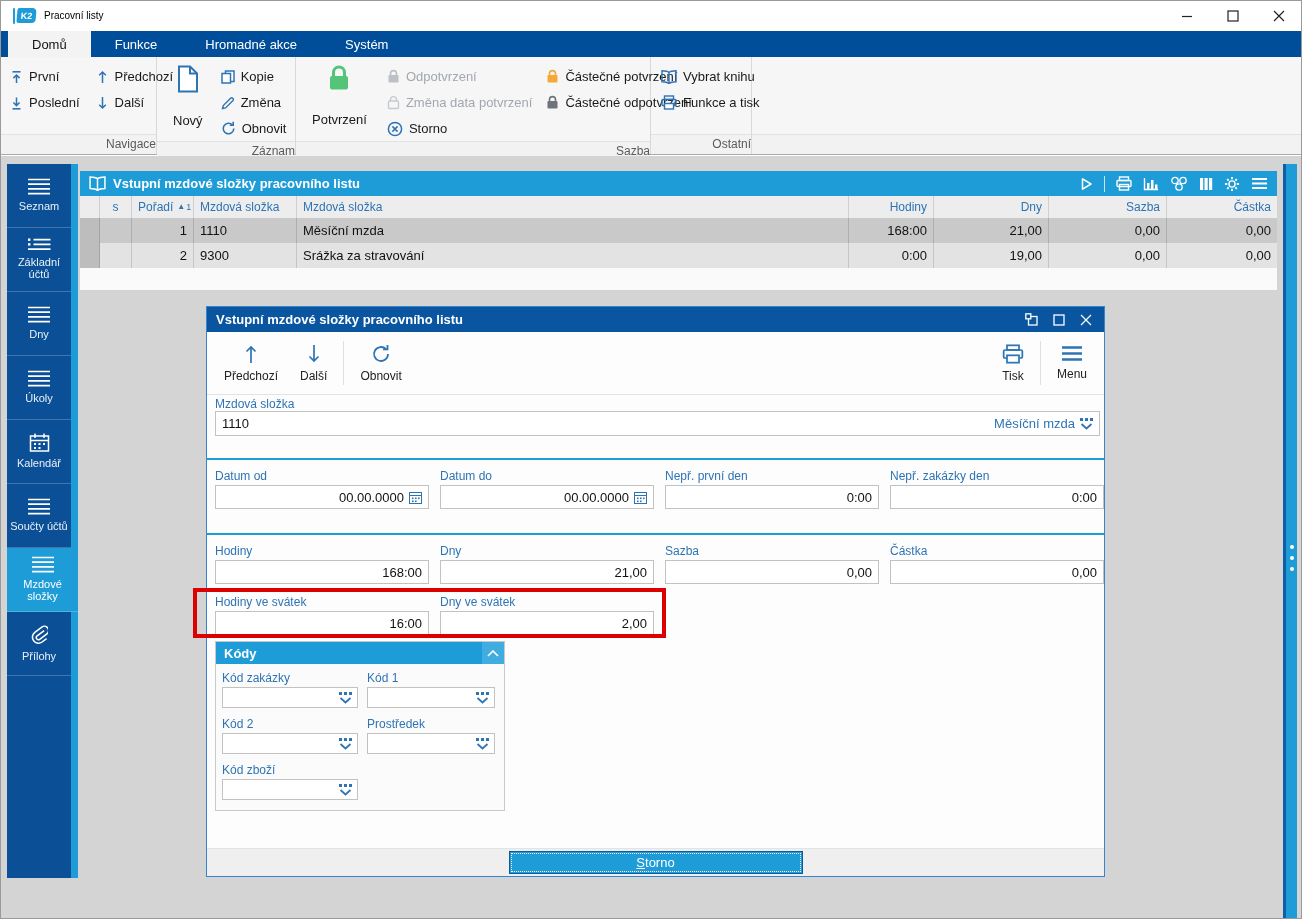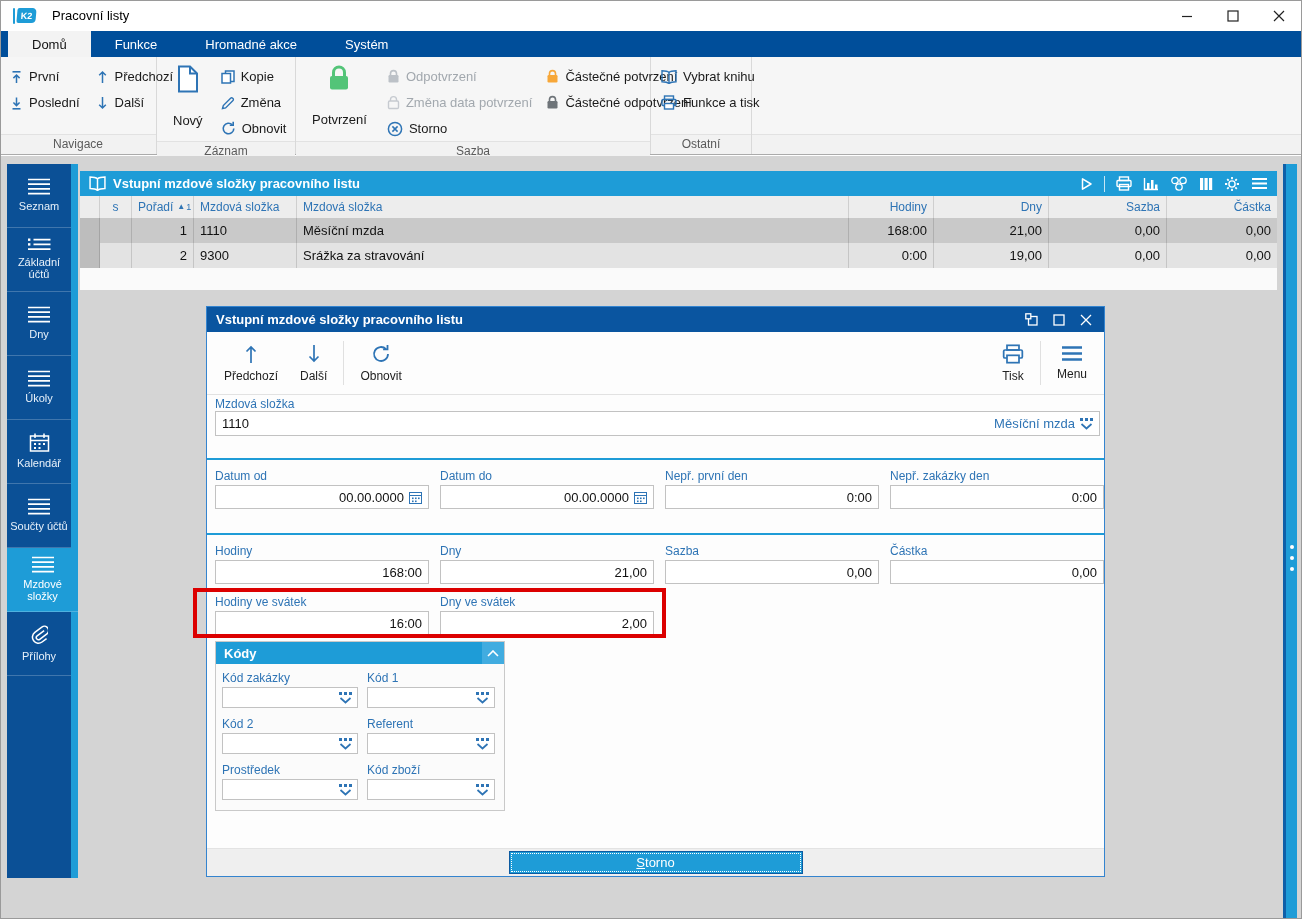--- a/index.html
+++ b/index.html
@@ -5,34 +5,34 @@
   html,body{margin:0;padding:0;}
   body{width:1302px;height:919px;position:relative;overflow:hidden;background:#fff;
        font-family:"Liberation Sans",sans-serif;-webkit-font-smoothing:antialiased;}
   .frame{position:absolute;inset:0;border:1px solid #9a9a9a;pointer-events:none;z-index:120;}
 
   
   .titlebar{position:absolute;left:0;top:0;width:1302px;height:31px;background:#fff;display:flex;align-items:center;}
   .logo{display:flex;align-items:center;gap:2px;margin-left:13px;}
   .logo-bar{width:2px;height:16px;background:#1E9CD7;border-radius:1px;}
   .logo-box{width:19px;height:15px;background:#1E9CD7;border-radius:2px 4px 4px 2px;color:#fff;font-size:9px;font-weight:bold;display:flex;align-items:center;justify-content:center;transform:skew(-5deg);}
-  .title-text{margin-left:16px;font-size:13px;color:#000;}
+  .title-text{margin-left:8px;font-size:10px;color:#000;}
   .win-controls{margin-left:auto;display:flex;height:31px;}
   .win-btn{width:46px;height:31px;display:flex;align-items:center;justify-content:center;color:#222;}
 
   
   .tabbar{position:absolute;left:0;top:31px;width:1302px;height:26px;background:#004E9A;display:flex;align-items:stretch;padding-left:8px;box-sizing:border-box;}
   .tab{color:#fff;font-size:13px;padding:0 24px;display:flex;align-items:center;}
   .tab.active{background:#F3F3F3;color:#111;}
 
   
   .ribbon{position:absolute;left:0;top:57px;width:1302px;height:98px;background:#F6F6F6;border-bottom:1px solid #ABABAB;display:flex;box-sizing:border-box;}
   .rgroup{display:flex;flex-direction:column;border-right:1px solid #D9D9D9;}
   .rgroup-content{flex:1;display:flex;align-items:flex-start;padding:7px 12px 0 10px;gap:16px;}
-  .rgroup-label{height:19px;line-height:18px;text-align:center;font-size:12px;color:#5A5A5A;border-top:1px solid #E2E2E2;background:#F2F2F2;}
+  .rgroup-label{height:19px;line-height:18px;text-align:right;font-size:12px;color:#5A5A5A;border-top:1px solid #E2E2E2;background:#F2F2F2;}
   .rgroup-filler{flex:1;display:flex;flex-direction:column;}
   .icol{display:flex;flex-direction:column;gap:1px;}
   .ritem{display:flex;align-items:center;gap:6px;font-size:13px;color:#1A1A1A;height:25px;white-space:nowrap;cursor:default;}
   .ritem.disabled{color:#A2A8AE;}
   .rbig{display:flex;flex-direction:column;align-items:center;gap:20px;font-size:13px;color:#1A1A1A;padding:1px 6px;}
   .ribbon-collapse{position:absolute;right:18px;top:132px;}
 
   
   .content{position:absolute;left:0;top:156px;width:1302px;height:763px;background:#D4D4D4;}
 
@@ -718,36 +718,20 @@
                     <rect x="0" y="0" width="3" height="3"></rect>
                     <rect x="5" y="0" width="3" height="3"></rect>
                     <rect x="10" y="0" width="3" height="3"></rect>
                   </g>
                   <path d="M1.5 6l5 4.5L11.5 6" stroke="#2E74B5" fill="none" stroke-width="1.7"></path>
                 </svg>
               </span>
             </div>
         </div>
         <div class="kfield">
-          <div class="flabel">Referent</div>
-          <div class="kinput">
-              <span></span>
-              <span class="lk">
-                <svg width="13" height="12">
-                  <g fill="#2E74B5">
-                    <rect x="0" y="0" width="3" height="3"></rect>
-                    <rect x="5" y="0" width="3" height="3"></rect>
-                    <rect x="10" y="0" width="3" height="3"></rect>
-                  </g>
-                  <path d="M1.5 6l5 4.5L11.5 6" stroke="#2E74B5" fill="none" stroke-width="1.7"></path>
-                </svg>
-              </span>
-            </div>
-        </div>
-        <div class="kfield">
           <div class="flabel">Prostředek</div>
           <div class="kinput">
               <span></span>
               <span class="lk">
                 <svg width="13" height="12">
                   <g fill="#2E74B5">
                     <rect x="0" y="0" width="3" height="3"></rect>
                     <rect x="5" y="0" width="3" height="3"></rect>
                     <rect x="10" y="0" width="3" height="3"></rect>
                   </g>

